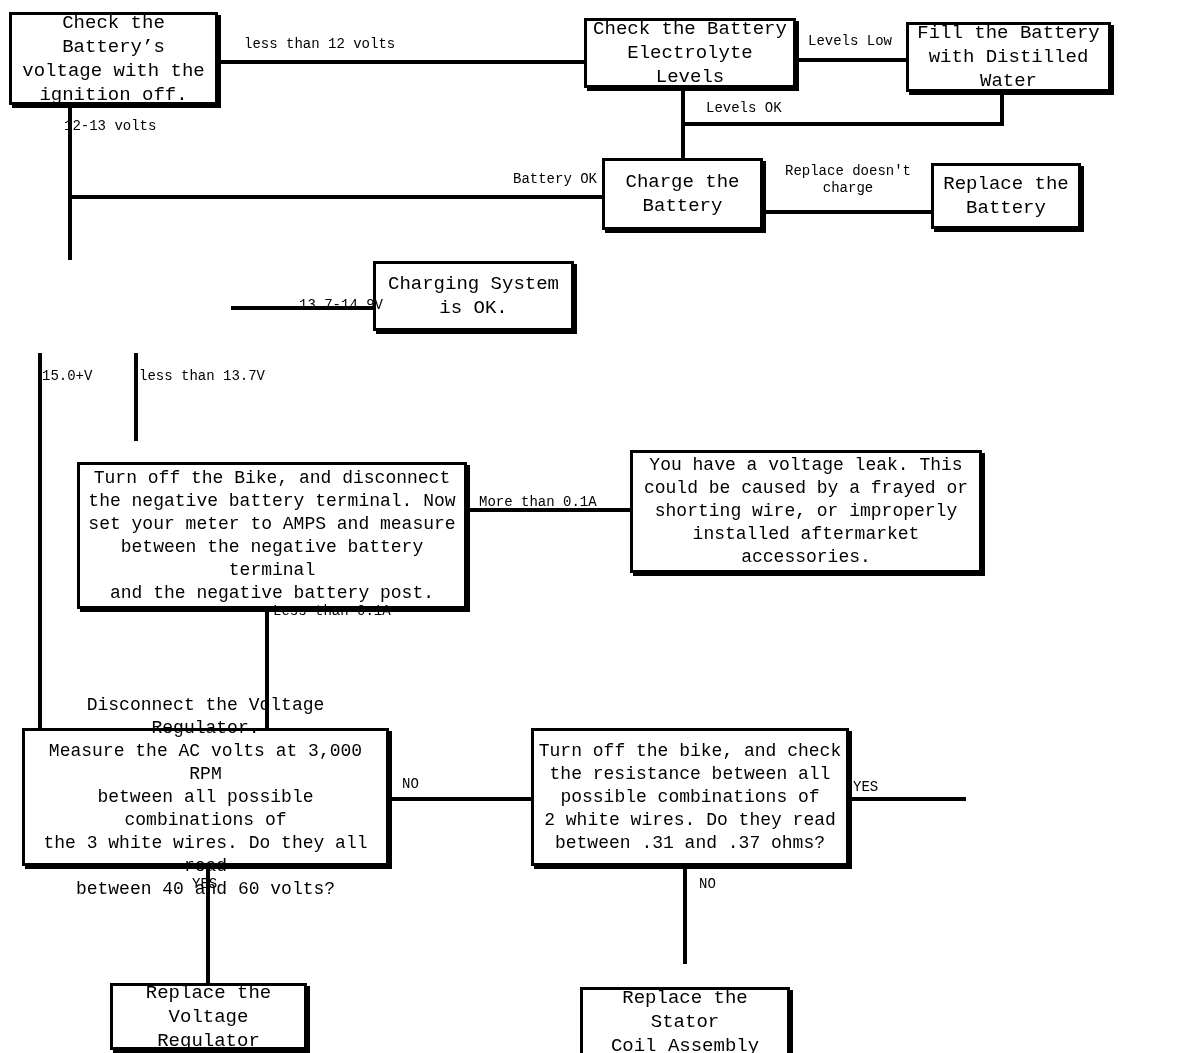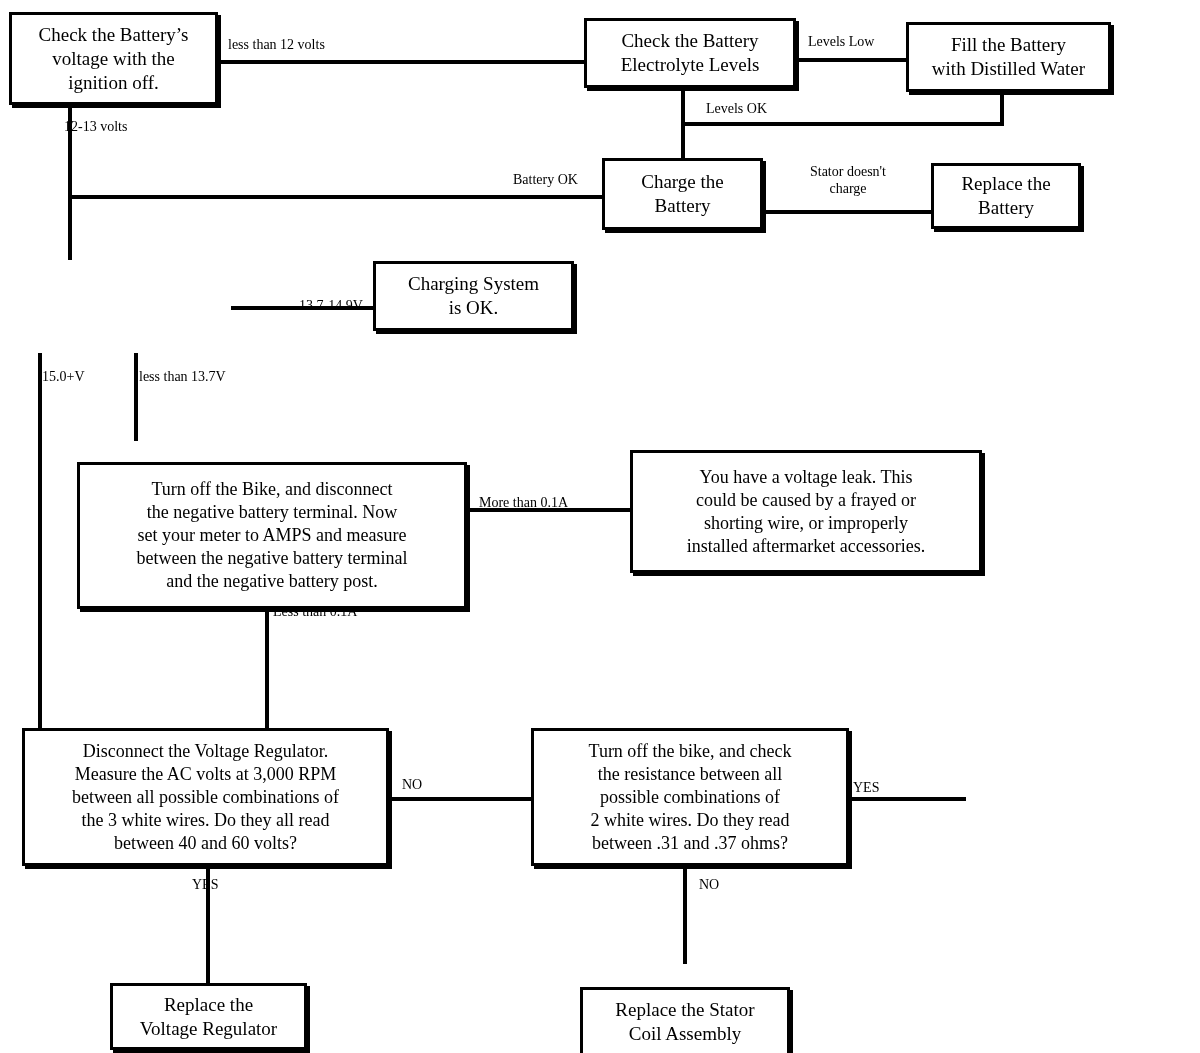--- a/index.html
+++ b/index.html
@@ -5,21 +5,21 @@
   html, body {
     margin: 0;
     padding: 0;
     background: #ffffff;
   }
   #canvas {
     position: relative;
     width: 1200px;
     height: 1053px;
     background: #ffffff;
-    font-family: Liberation Serif, serif;
+    font-family: Liberation Mono, monospace;
     overflow: hidden;
   }
   
   .node {
     position: absolute;
     box-sizing: border-box;
     background: #ffffff;
     border: 3px solid #000000;
     box-shadow: 3px 3px 0 0 #000000;
     display: flex;
@@ -166,31 +166,31 @@
   <div class="node" style="left:110px; top:983px; width:197px; height:67px;">
     <span class="node-label">Replace the
 Voltage Regulator</span>
   </div>
 
   <div class="node" style="left:580px; top:987px; width:210px; height:70px;">
     <span class="node-label">Replace the Stator
 Coil Assembly</span>
   </div>
 
-  <div class="edge-label left" style="left:228px; top:36px;">less than 12 volts</div>
+  <div class="edge-label left" style="left:244px; top:36px;">less than 12 volts</div>
 
   <div class="edge-label left" style="left:64px; top:118px;">12-13 volts</div>
 
   <div class="edge-label left" style="left:808px; top:33px;">Levels Low</div>
 
   <div class="edge-label left" style="left:706px; top:100px;">Levels OK</div>
 
   <div class="edge-label left" style="left:513px; top:171px;">Battery OK</div>
 
-  <div class="edge-label" style="left:768px; top:163px; width:160px;">Stator doesn't
+  <div class="edge-label" style="left:768px; top:163px; width:160px;">Replace doesn't
 charge</div>
 
   <div class="edge-label left" style="left:259px; top:297px;margin-left:40px;">13.7-14.9V</div>
 
   <div class="edge-label left" style="left:42px; top:368px;">15.0+V</div>
 
   <div class="edge-label left" style="left:139px; top:368px;">less than 13.7V</div>
 
   <div class="edge-label left" style="left:479px; top:494px;">More than 0.1A</div>
 

